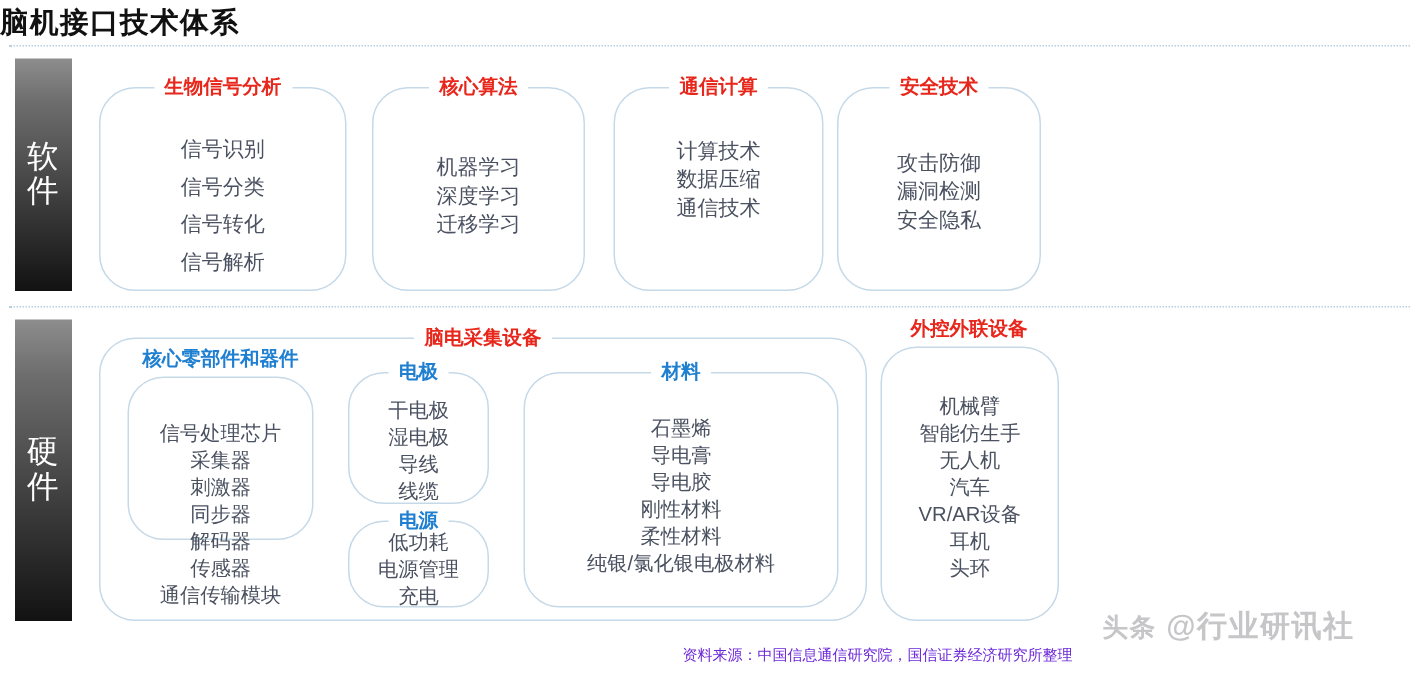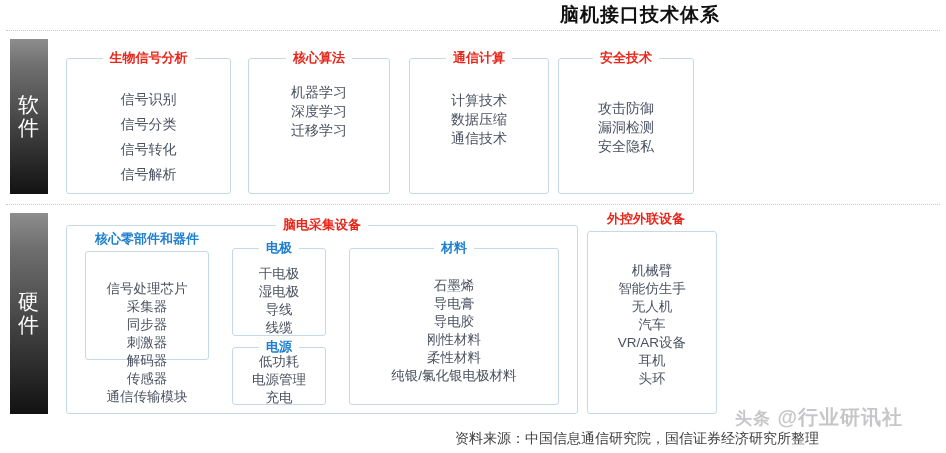--- a/index.html
+++ b/index.html
@@ -6,21 +6,21 @@
   body{
     width:946px;height:453px;
     background:#ffffff;
     font-family:"Liberation Sans","DejaVu Sans",sans-serif;
     position:relative;overflow:hidden;
     color:#3d4450;
   }
   
   #title{
     position:absolute;left:0;top:2px;width:720px;
-    text-align:right;
+    text-align:left;
     font-size:19px;font-weight:bold;color:#111;
     letter-spacing:1px;
   }
   
   .row-outer{
     position:absolute;
     border-top:1px dotted #b9cfe2;
     box-sizing:border-box;
   }
   #row-sw-outer{left:6px;top:30px;width:934px;height:0;}
@@ -36,21 +36,21 @@
     line-height:1.08;
     letter-spacing:1px;
   }
   #sidebar-software{left:10px;top:39px;height:155px;}
   #sidebar-hardware{left:10px;top:213px;height:201px;}
   .sidebar span{display:block;}
   
   .card{
     position:absolute;
     border:1.4px solid #c5d9e8;
-    border-radius:3px;
+    border-radius:24px;
     box-sizing:border-box;
     background:#fff;
   }
   
   .legend{
     position:absolute;
     top:-10px;left:50%;transform:translateX(-50%);
     background:#fff;
     padding:0 7px;
     white-space:nowrap;
@@ -74,21 +74,21 @@
     text-align:center;
     color:#4a5160;
   }
   .items div{white-space:nowrap;}
   .items.loose div{font-size:14px;line-height:25px;}
   .items.tight div{font-size:14px;line-height:19px;}
   .items.tighter div{font-size:13.5px;line-height:18px;}
   
   #source{
     position:absolute;left:455px;top:430px;
-    font-size:14px;color:#404040;white-space:nowrap;text-align:right;
+    font-size:10px;color:#6d28d9;white-space:nowrap;text-align:right;
   }
   #watermark{
     position:absolute;left:735px;top:404px;
     font-size:20px;font-weight:bold;
     color:rgba(120,120,125,0.42);
     white-space:nowrap;
     letter-spacing:1px;
   }
   #watermark .wm-small{font-size:17px;}
 </style>
@@ -110,21 +110,21 @@
   <div class="items loose" style="top:28px;">
     <div>信号识别</div>
     <div>信号分类</div>
     <div>信号转化</div>
     <div>信号解析</div>
   </div>
 </div>
 
 <div class="card" id="card-sw-1" style="left:248px;top:58px;width:142px;height:136px;">
   <div class="legend red">核心算法</div>
-  <div class="items tight" style="top:24px;font-family:Liberation Serif, serif;">
+  <div class="items tight" style="top:44px;font-family:Liberation Serif, serif;">
     <div>机器学习</div>
     <div>深度学习</div>
     <div>迁移学习</div>
   </div>
 </div>
 
 <div class="card" id="card-sw-2" style="left:409px;top:58px;width:140px;height:136px;">
   <div class="legend red">通信计算</div>
   <div class="items tight" style="top:32px;">
     <div>计算技术</div>
@@ -148,22 +148,22 @@
 </div>
 
 <div class="card" id="card-acquisition" style="left:66px;top:225px;width:512px;height:189px;">
   <div class="legend red">脑电采集设备</div>
 
   <div class="toplabel blue" style="left:10px;top:4px;width:140px;">核心零部件和器件</div>
   <div class="card" style="left:18px;top:25px;width:124px;height:109px;">
     <div class="items tighter" style="top:28px;">
       <div>信号处理芯片</div>
       <div>采集器</div>
+      <div>刺激器</div>
       <div>同步器</div>
-      <div>刺激器</div>
       <div>解码器</div>
       <div>传感器</div>
       <div>通信传输模块</div>
     </div>
   </div>
 
   <div class="card" style="left:165px;top:22px;width:94px;height:88px;">
     <div class="legend blue">电极</div>
     <div class="items tighter" style="top:16px;">
       <div>干电极</div>
@@ -189,21 +189,21 @@
       <div>导电膏</div>
       <div>导电胶</div>
       <div>刚性材料</div>
       <div>柔性材料</div>
       <div>纯银/氯化银电极材料</div>
     </div>
   </div>
 </div>
 
 <div class="toplabel red" style="left:556px;top:210px;width:180px;">外控外联设备</div>
-<div class="card" id="card-external" style="left:587px;top:231px;width:130px;height:183px;">
+<div class="card" id="card-external" style="left:587px;top:231px;width:119px;height:183px;">
   <div class="items tighter" style="top:30px;">
     <div>机械臂</div>
     <div>智能仿生手</div>
     <div>无人机</div>
     <div>汽车</div>
     <div>VR/AR设备</div>
     <div>耳机</div>
     <div>头环</div>
   </div>
 </div>

